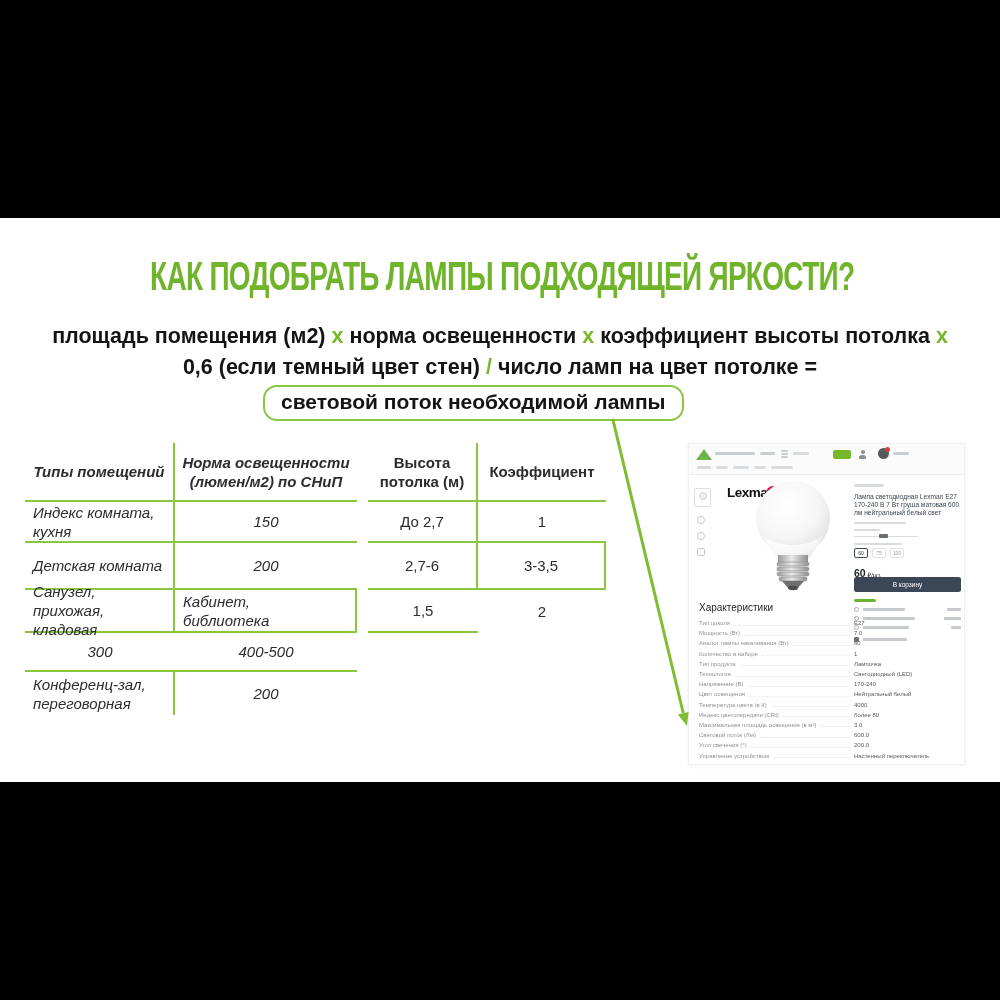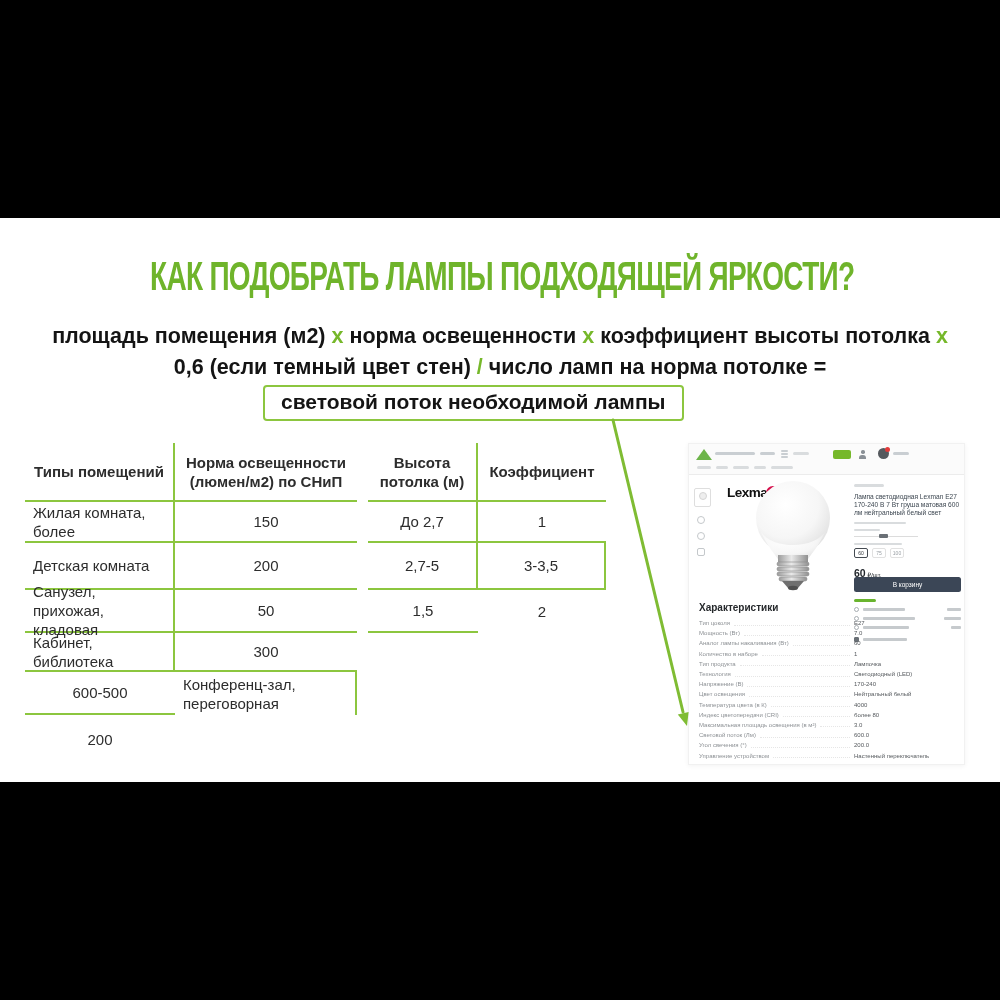--- a/index.html
+++ b/index.html
@@ -10,33 +10,33 @@
 
   
   .page-title { position:absolute; top:254px; left:0; width:1000px; text-align:center;
                 font-size:40px; font-weight:bold; color:#6fb42b; letter-spacing:-1px;
                 transform:scaleX(0.70); transform-origin:50% 50%; white-space:nowrap; }
   .formula { position:absolute; top:321px; left:0; width:1000px; text-align:center;
              font-size:21.5px; font-weight:bold; color:#141414; line-height:31px; }
   .formula .ln { white-space:nowrap; }
   .gx { color:#76b82a; }
   .result-box { position:absolute; left:263px; top:385px; border:2px solid #8cc63f;
-                border-radius:4px; padding:3px 16px 5px; font-size:21px; font-weight:bold;
+                border-radius:14px; padding:3px 16px 5px; font-size:21px; font-weight:bold;
                 color:#141414; background:#fff; white-space:nowrap; }
 
   
   .gtable { position:absolute; display:grid; font-size:15px; color:#2d2d2d; }
   .gtable .cell { display:flex; align-items:center; justify-content:center; text-align:center;
                   line-height:19px; }
   .gtable .cell.l { justify-content:flex-start; text-align:left; padding-left:8px; }
   .gtable .head { font-weight:bold; }
   .vline { border-right:2px solid #8cc63f; }
   .hline { border-bottom:2px solid #8cc63f; }
   #left-table  { left:25px;  top:443px; width:332px; grid-template-columns:150px 182px;
-                 grid-template-rows:59px 41px 47px 43px 39px 43px 48px; }
+                 grid-template-rows:59px 41px 47px 43px 39px 43px 48px;font-style:italic; }
   #left-table .cell.l .in { max-width:136px; }
   #right-table { left:368px; top:443px; width:238px; grid-template-columns:110px 128px;
                  grid-template-rows:59px 41px 47px 43px 44px; }
 
   
   .shop-card { position:absolute; left:688px; top:443px; width:277px; height:322px;
                background:#fff; border:1px solid #f1f1f1; box-shadow:0 1px 5px rgba(0,0,0,.05); }
   .shop-header { position:absolute; left:0; top:0; width:100%; height:31px; background:#fbfbfb;
                  border-bottom:1px solid #ececec; }
   .tri { position:absolute; left:7px; top:5px; width:0; height:0;
@@ -83,75 +83,74 @@
               border-radius:2.5px; color:#fff; font-size:6.5px; display:flex; align-items:center;
               justify-content:center; }
   .stockbar { position:absolute; left:165px; top:155px; width:22px; height:3px; border-radius:1.5px;
               background:#69b42e; }
   .inforow { position:absolute; left:165px; width:107px; height:6px; }
   .inforow .ic { position:absolute; left:0; top:0; width:5px; height:5px; border:1px solid #a8adb2;
                  border-radius:50%; }
   .inforow .ic.sq { border-radius:1px; background:#6a7076; border-color:#6a7076; }
   .inforow .t { position:absolute; left:9px; top:1px; height:2.6px; border-radius:1px; background:#c6cacd; }
   .inforow .r { position:absolute; right:0; top:1px; height:2.6px; border-radius:1px; background:#c6cacd; }
-  .specs-title { position:absolute; left:10px; top:158px; font-size:10px; font-weight:bold; color:#26292c; }
+  .specs-title { position:absolute; left:10px; top:158px; font-size:10px; font-weight:normal; color:#26292c; }
   .specs { position:absolute; left:0; top:174px; width:277px; }
   .spec-row { display:flex; align-items:center; height:10.2px; padding:0 6px 0 10px; }
   .spec-label { font-size:6px; color:#8d9195; white-space:nowrap; }
   .spec-leader { flex:1; border-bottom:1px dotted #e6e6e6; margin:0 4px; transform:translateY(2px); }
   .spec-value { flex:0 0 106px; font-size:6px; color:#55595d; white-space:nowrap; }
   .overlay { position:absolute; left:0; top:0; pointer-events:none; z-index:6; }
 </style>
 </head>
 <body>
 
 <div class="canvas">
   <div class="content"></div>
 
   <div class="page-title">КАК ПОДОБРАТЬ ЛАМПЫ ПОДХОДЯЩЕЙ ЯРКОСТИ?</div>
 
   <div class="formula">
     <div class="ln"><span>площадь помещения (м2) </span><span class="gx">х</span><span> норма освещенности </span><span class="gx">х</span><span> коэффициент высоты потолка </span><span class="gx">х</span></div>
-    <div class="ln"><span>0,6 (если темный цвет стен) </span><span class="gx">/</span><span> число ламп на норма потолке =</span></div>
+    <div class="ln"><span>0,6 (если темный цвет стен) </span><span class="gx">/</span><span> число ламп на цвет потолке =</span></div>
   </div>
 
   <div class="result-box">световой поток необходимой лампы</div>
 
   <div class="gtable" id="left-table">
     <div class="cell head vline hline">Типы помещений</div>
     <div class="cell head hline">Норма освещенности (люмен/м2) по СНиП</div>
     <div class="cell l vline hline">
-        <span class="in">Жилая комната, более</span>
+        <span class="in">Индекс комната, кухня</span>
       </div>
     <div class="cell hline">150</div>
     <div class="cell l vline hline">
         <span class="in">Детская комната</span>
       </div>
     <div class="cell hline">200</div>
     <div class="cell l vline hline">
         <span class="in">Санузел, прихожая, кладовая</span>
       </div>
-    <div class="cell hline">50</div>
     <div class="cell l vline hline">
         <span class="in">Кабинет, библиотека</span>
       </div>
     <div class="cell hline">300</div>
-    <div class="cell hline">600-500</div>
+    <div class="cell hline">400-500</div>
     <div class="cell l vline">
         <span class="in">Конференц-зал, переговорная</span>
       </div>
     <div class="cell">200</div>
   </div>
 
   <div class="gtable" id="right-table">
     <div class="cell head vline hline">Высота потолка (м)</div>
     <div class="cell head hline">Коэффициент</div>
     <div class="cell vline hline">До 2,7</div>
     <div class="cell hline">1</div>
-    <div class="cell vline hline">2,7-5</div>
+    <div class="cell vline hline">2,7-6</div>
     <div class="cell vline hline">3-3,5</div>
     <div class="cell hline">1,5</div>
     <div class="cell">2</div>
   </div>
 
   <div class="shop-card">
     <div class="shop-header">
       <div class="tri"></div>
       <div class="bar" style="left:26px;top:8px;width:40px;"></div>
       <div class="bar" style="left:71px;top:8px;width:15px;"></div>

